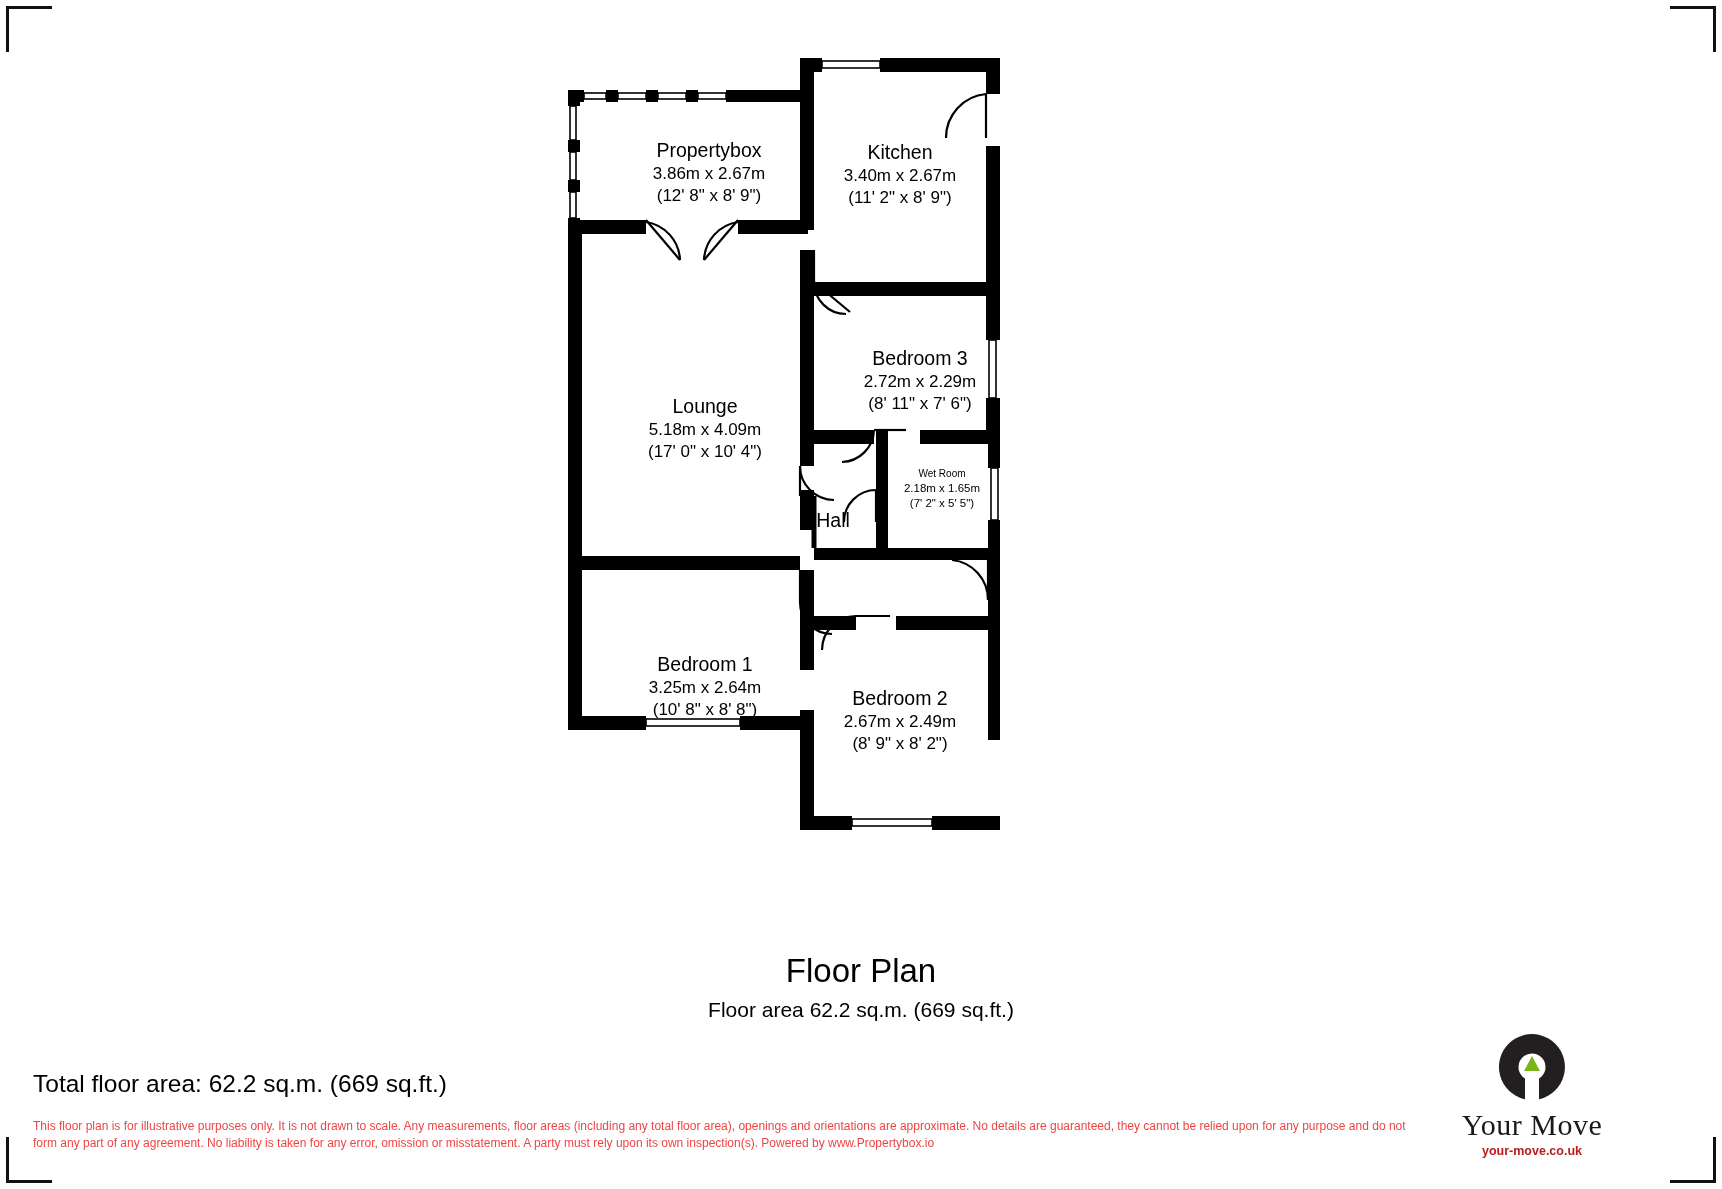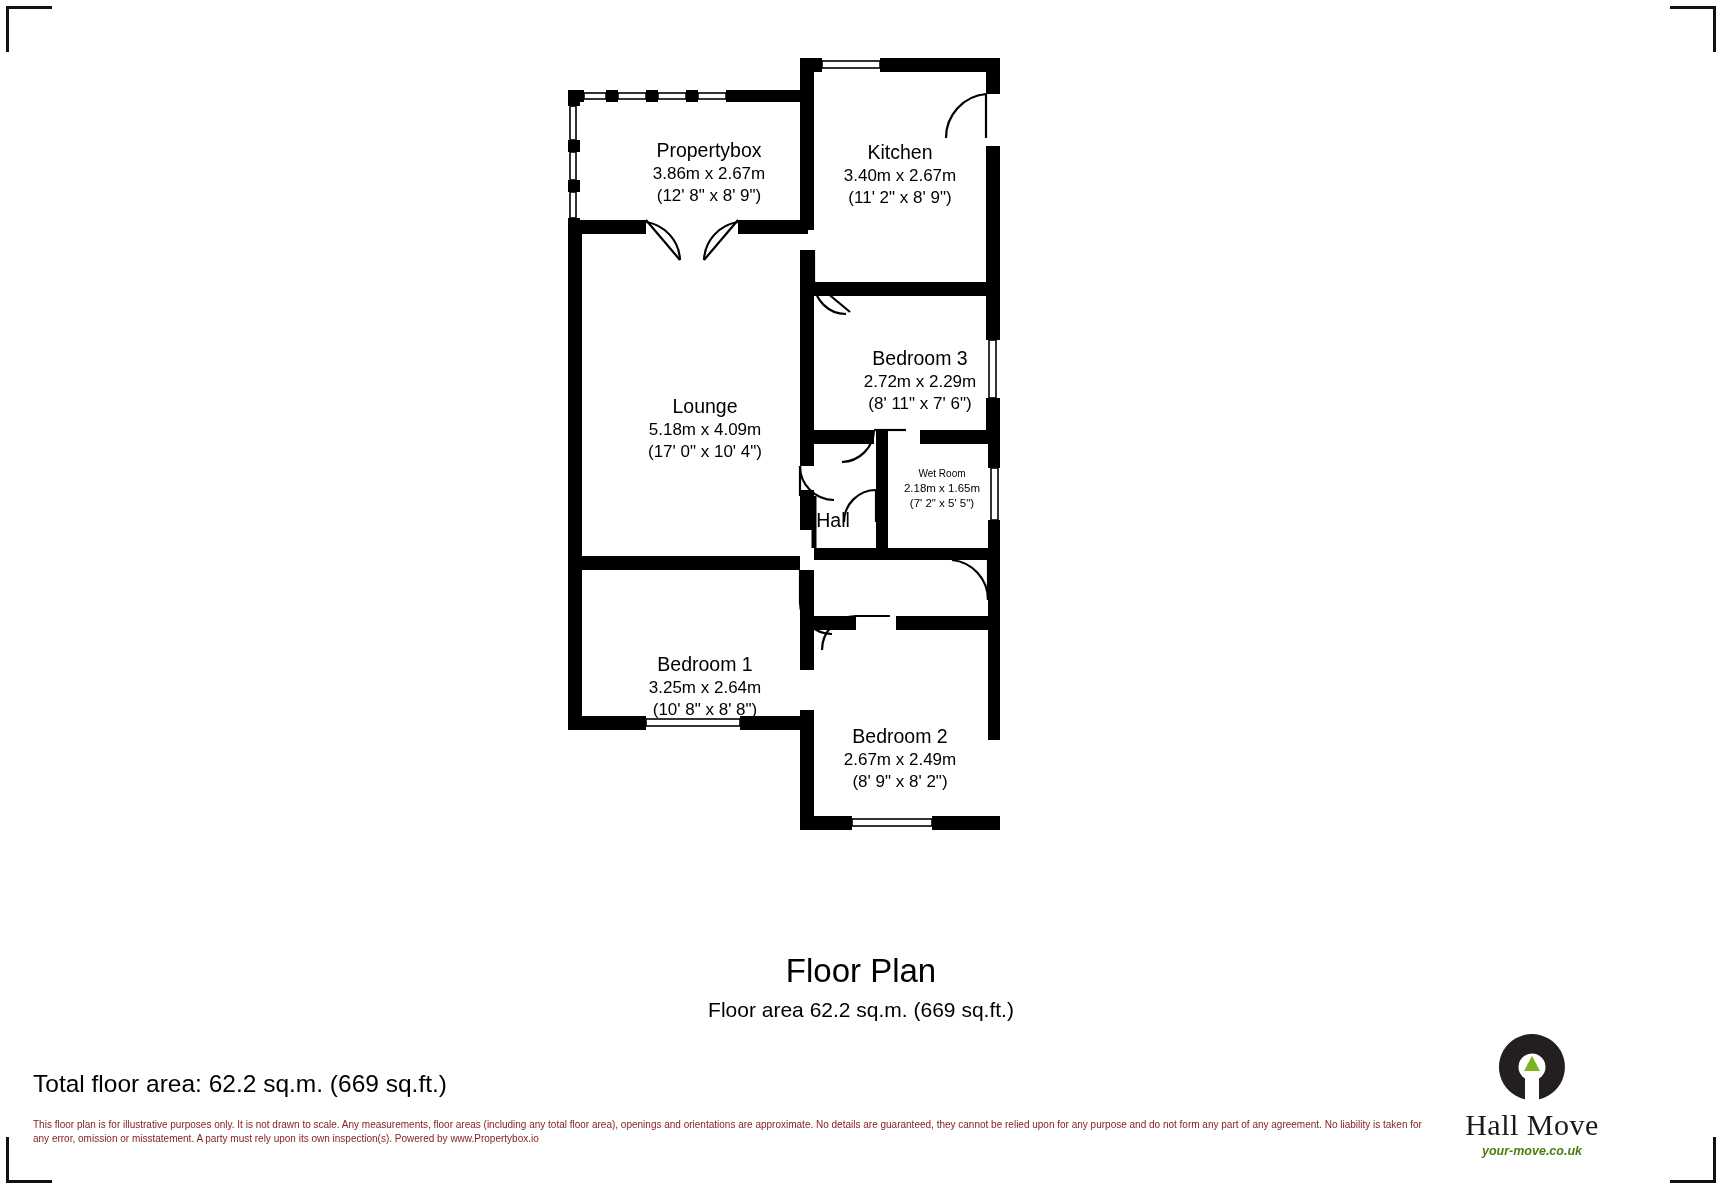--- a/index.html
+++ b/index.html
@@ -93,23 +93,23 @@
     position: absolute;
     left: 33px;
     top: 1070px;
     font-size: 24.5px;
   }
   #disclaimer {
     position: absolute;
     left: 33px;
     top: 1118px;
     width: 1390px;
-    font-size: 10px;
+    font-size: 12px;
     line-height: 1.42;
-    color: #7f1d1d;
+    color: #ef4444;
   }
 
   
   #logo {
     position: absolute;
     right: 40px;
     top: 1030px;
     width: 300px;
     text-align: center;
   }
@@ -118,24 +118,23 @@
     margin: 0 auto 4px auto;
   }
   #logo-name {
     font-size: 30px;
     letter-spacing: 0.5px;
     color: #1a1a1a;
     font-family: "Liberation Serif", serif;
   }
   #logo-url {
     font-size: 12.5px;
-    color: #4d7c0f;
+    color: #b91c1c;
     font-weight: bold;
     margin-top: 2px;
-    font-style: italic;
   }
 </style>
 </head>
 <body>
 
 <div id="page">
 
   <div class="crop tl"></div>
   <div class="crop tr"></div>
   <div class="crop bl"></div>
@@ -310,37 +309,37 @@
     <div class="room-label hall" style="left:228px; top:458px; width:90px;">
       <div class="room-name">Hall</div>
     </div>
 
     <div class="room-label" style="left:30px; top:602px; width:230px;">
       <div class="room-name">Bedroom 1</div>
       <div class="room-dim">3.25m x 2.64m</div>
       <div class="room-dim">(10' 8" x 8' 8")</div>
     </div>
 
-    <div class="room-label" style="left:240px; top:674px; width:200px;">
+    <div class="room-label" style="left:240px; top:636px; width:200px;">
       <div class="room-name">Bedroom 2</div>
       <div class="room-dim">2.67m x 2.49m</div>
       <div class="room-dim">(8' 9" x 8' 2")</div>
     </div>
   </div>
 
   <div id="plan-title">Floor Plan</div>
   <div id="plan-subtitle">Floor area 62.2 sq.m. (669 sq.ft.)</div>
 
   <div id="total-area">Total floor area: 62.2 sq.m. (669 sq.ft.)</div>
   <div id="disclaimer">This floor plan is for illustrative purposes only. It is not drawn to scale. Any measurements, floor areas (including any total floor area), openings and orientations are approximate. No details are guaranteed, they cannot be relied upon for any purpose and do not form any part of any agreement. No liability is taken for any error, omission or misstatement. A party must rely upon its own inspection(s). Powered by www.Propertybox.io</div>
 
   <div id="logo">
     <svg id="logo-mark" width="74" height="74" viewBox="0 0 74 74" xmlns="http://www.w3.org/2000/svg">
       <path d="M37 4 A33 33 0 1 1 36.9 4 Z" fill="#231f20"></path>
       <circle cx="37" cy="37" r="13.5" fill="#ffffff"></circle>
       <rect x="30" y="37" width="14" height="34" fill="#ffffff"></rect>
       <path d="M37 26 L45 41 L29 41 Z" fill="#7ab51d"></path>
     </svg>
-    <div id="logo-name">Hall Move</div>
+    <div id="logo-name">Your Move</div>
     <div id="logo-url">your-move.co.uk</div>
   </div>
 
 </div>
 
 </body></html>

